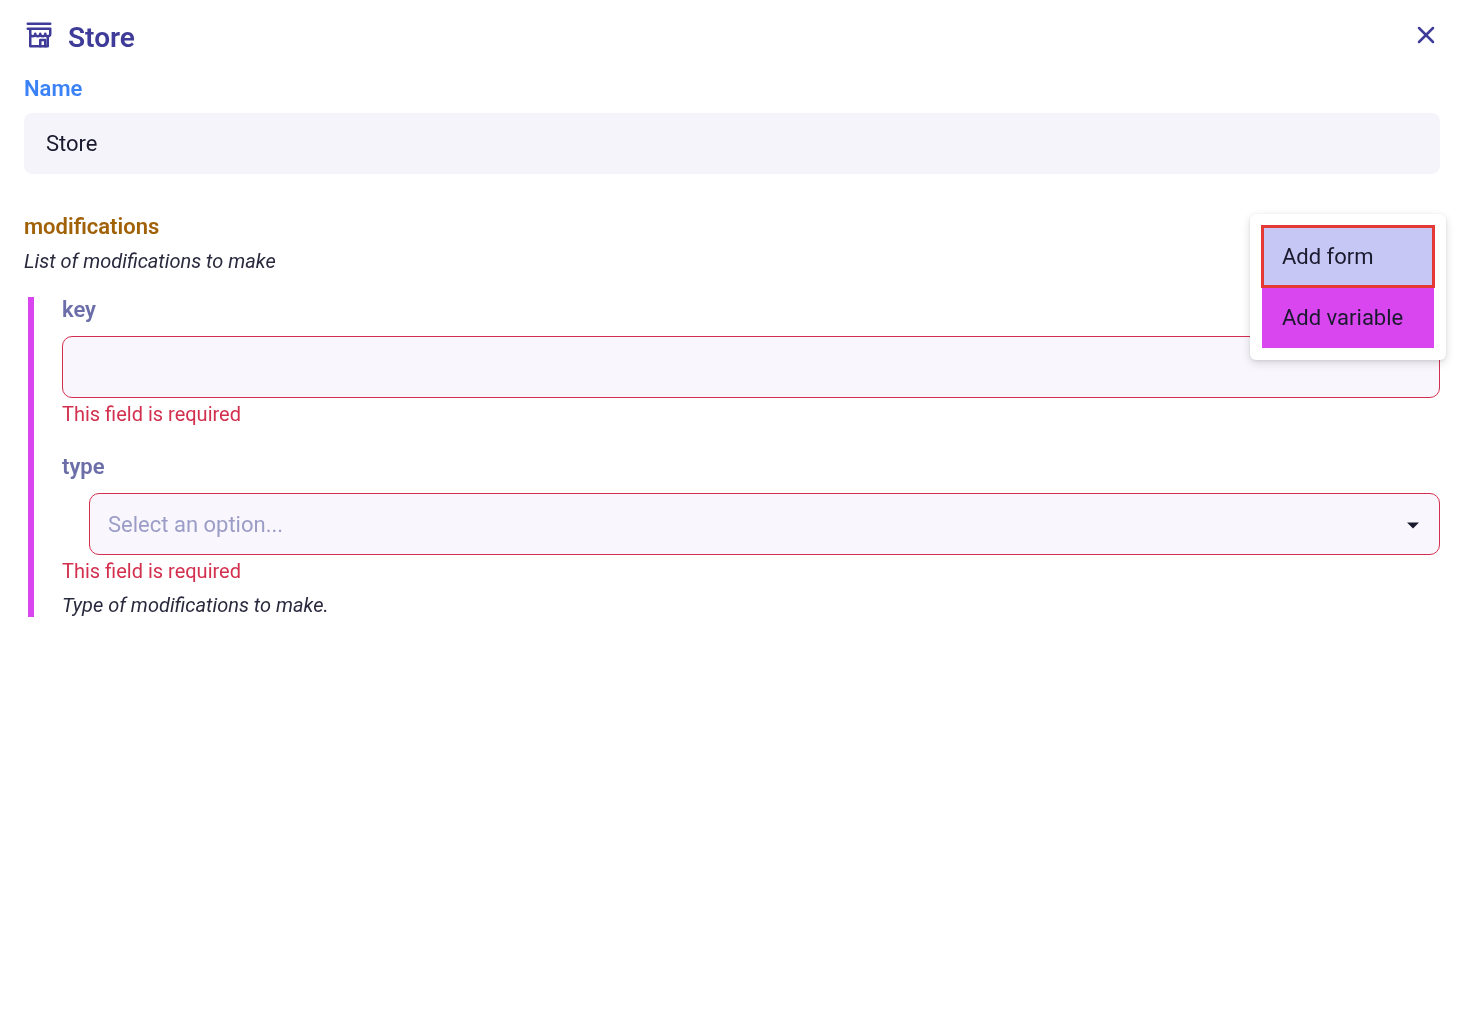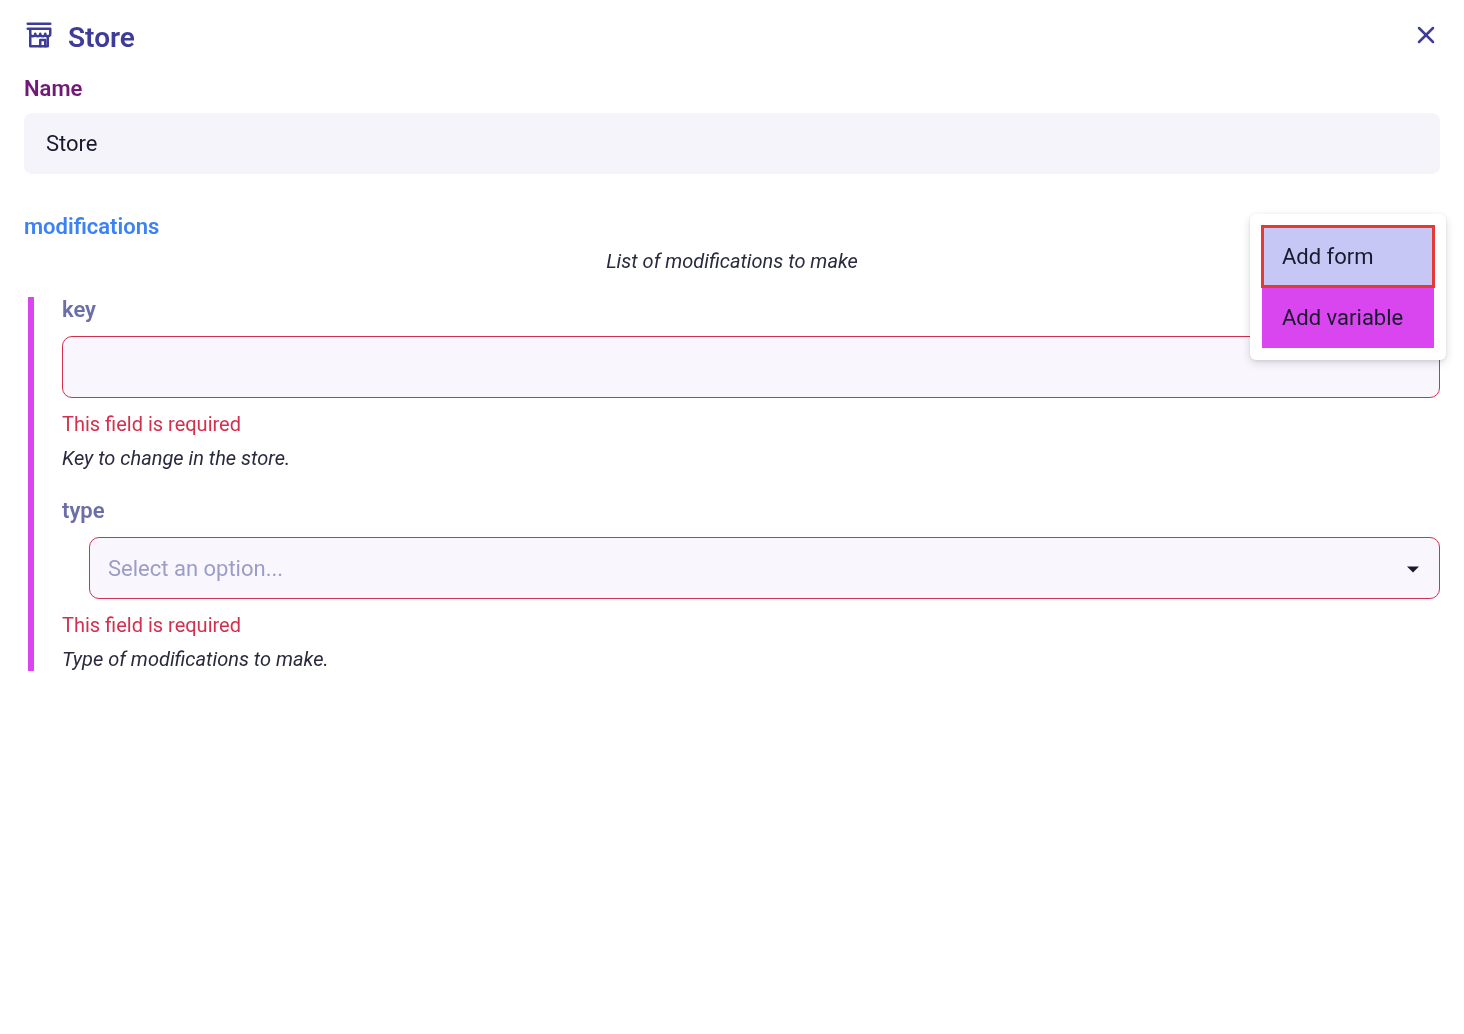--- a/index.html
+++ b/index.html
@@ -35,47 +35,46 @@
       height: 28px;
       cursor: pointer;
       display: flex;
       align-items: center;
       justify-content: center;
       color: #3f3c99;
     }
     .section-label {
       font-size: 22px;
       font-weight: 600;
-      color: #701a75;
+      color: #3b82f6;
       margin-bottom: 12px;
       margin-top: 0;
     }
     .name-field {
       background: #f5f4fb;
       border-radius: 8px;
       padding: 18px 22px;
       font-size: 22px;
       color: #1a1a2e;
       margin-bottom: 40px;
       border: none;
       width: 100%;
       font-family: inherit;
     }
     .modifications-label {
       font-size: 22px;
       font-weight: 600;
-      color: #3b82f6;
+      color: #a16207;
       margin-bottom: 10px;
     }
     .modifications-desc {
       font-style: italic;
       font-size: 20px;
       color: #2a2a3e;
       margin-bottom: 24px;
-      text-align: center;
     }
     .mod-body {
       border-left: 6px solid #d946ef;
       padding-left: 28px;
       margin-left: 4px;
       position: relative;
     }
     .field-group {
       margin-bottom: 28px;
     }
@@ -121,21 +120,21 @@
       position: absolute;
       right: 20px;
       top: 50%;
       transform: translateY(-50%);
       pointer-events: none;
       color: #1a1a2e;
     }
     .error-text {
       color: #d32f4e;
       font-size: 20px;
-      margin-top: 14px;
+      margin-top: 4px;
       margin-bottom: 10px;
     }
     .help-text {
       font-style: italic;
       font-size: 20px;
       color: #2a2a3e;
       margin-top: 8px;
     }
     .textarea-input {
       width: 100%;
@@ -218,21 +217,20 @@
     <div class="dropdown-item highlighted">Add form</div>
     <div class="dropdown-item">Add variable</div>
   </div>
 
   <div class="mod-body">
 
     <div class="field-group">
       <div class="field-label">key</div>
       <input type="text" class="text-input-error" value="" style="">
       <div class="error-text">This field is required</div>
-      <div class="help-text">Key to change in the store.</div>
     </div>
 
     <div class="field-group">
       <div class="field-label">type</div>
       <div class="select-wrapper">
         <div class="select-input">
           <span>Select an option...</span>
         </div>
         <span class="select-caret">
           <svg width="14" height="10" viewBox="0 0 14 10">

